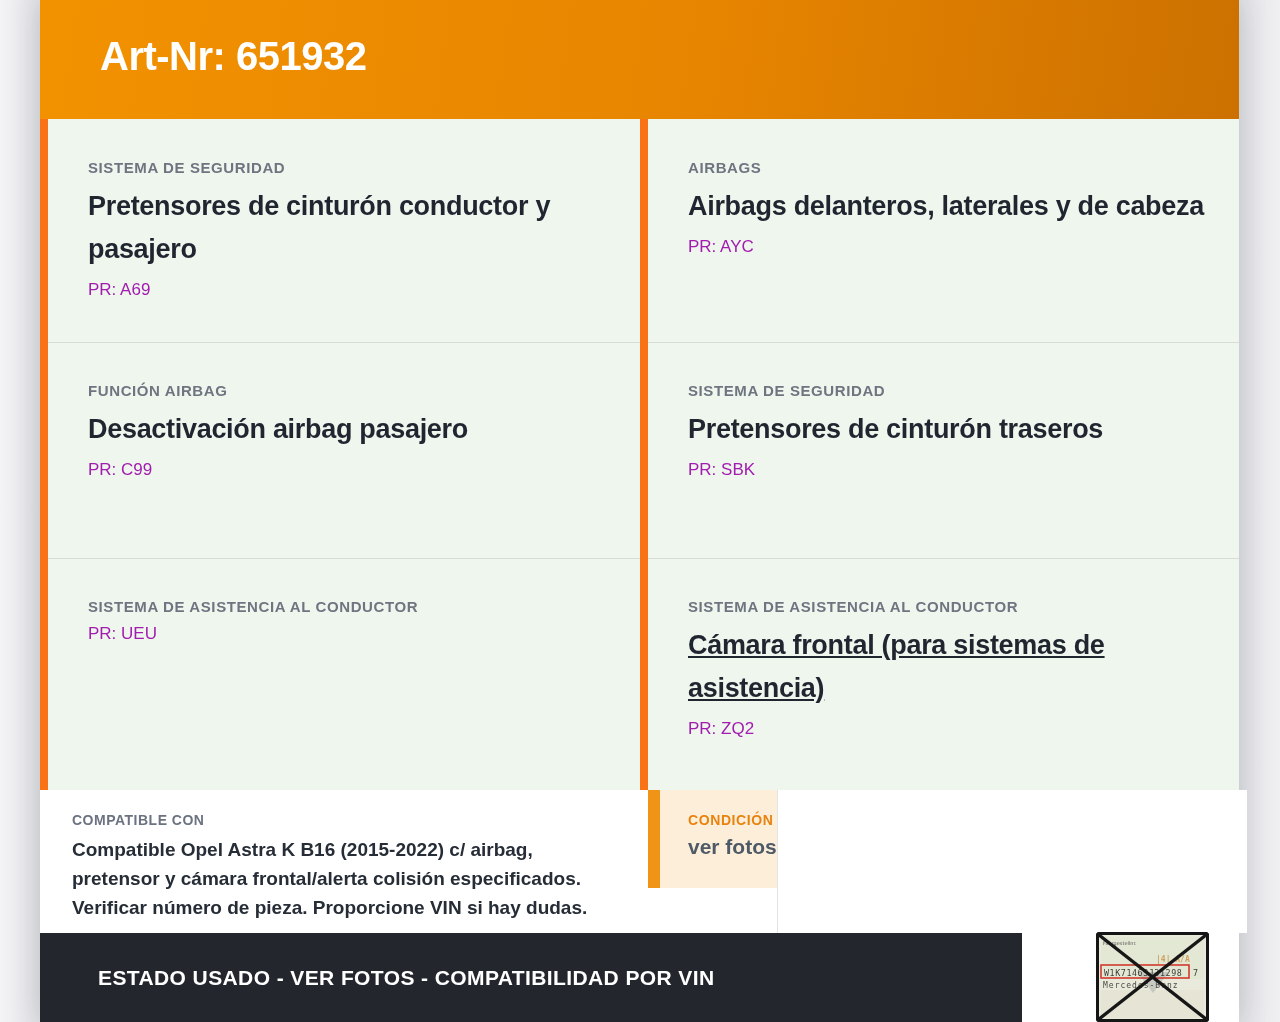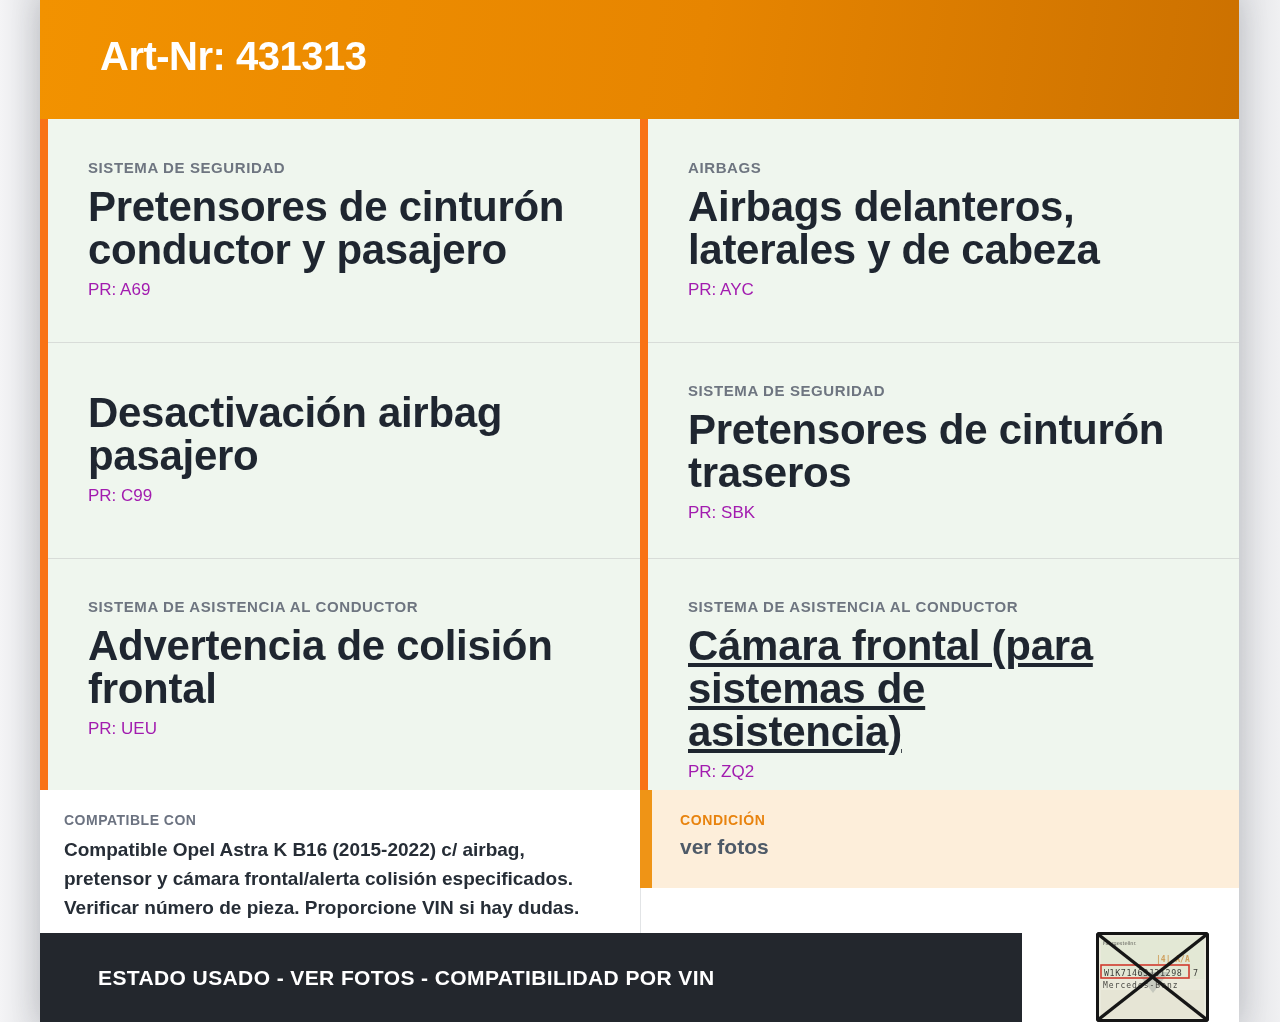--- a/index.html
+++ b/index.html
@@ -41,45 +41,45 @@
   }
   .cell.hr::after {
     content:""; position:absolute; top:0; left:0; right:0; height:1px;
     background:#d8dcd8;
   }
   .cat {
     color:#6e7580; font-size:15px; font-weight:bold; letter-spacing:0.6px;
     text-transform:uppercase;
   }
   .title {
-    color:#1f2630; font-size:42px; font-weight:bold; letter-spacing:-0.3px;
+    color:#1f2630; font-size:27px; font-weight:bold; letter-spacing:-0.3px;
     line-height:43px; margin-top:9px;
   }
   .pr { color:#a21caf; font-size:17px; margin-top:9px; }
   .cell:nth-child(3) .title { max-width:470px; }
   .cell:nth-child(5) .title { max-width:500px; }
   .cell:nth-child(6) .title { max-width:440px;text-decoration:underline; }
   
   .bottom {
-    position:absolute; left:0; top:790px; width:1199px; height:143px;
+    position:absolute; left:8px; top:790px; width:1199px; height:143px;
     display:flex;
     justify-content:space-between;
   }
   .compat {
     width:600px; height:143px; background:#ffffff;
     padding:22px 24px 0 24px;
   }
   .compat .label {
     color:#6b7280; font-size:14px; font-weight:bold; letter-spacing:0.5px;
   }
   .compat .body {
     color:#262d36; font-size:19px; font-weight:600; line-height:29px;
     margin-top:7px; max-width:520px;
   }
-  .right-col { width:599px; height:143px; display:flex; flex-direction:column; }
+  .right-col { width:599px; height:143px; display:flex; flex-direction:row; }
   .condition {
     height:98px; background:#fdeeda; border-left:12px solid #ef9416;
     padding:22px 0 0 28px;
   }
   .condition .label {
     color:#e8830e; font-size:14px; font-weight:bold; letter-spacing:0.6px;
   }
   .condition .value {
     color:#4e5a68; font-size:21px; font-weight:600; margin-top:7px;
   }
@@ -102,46 +102,46 @@
   }
   .stamp svg { display:block; width:113px; height:90px; }
 </style>
 </head>
 <body>
 
 <div id="page">
   <div id="content">
 
     <div class="header">
-      <h1>Art-Nr: 431313</h1>
+      <h1>Art-Nr: 651932</h1>
     </div>
 
     <div class="grid">
       <div class="cell">
         <div class="cat">SISTEMA DE SEGURIDAD</div>
         <div class="title">Pretensores de cinturón conductor y pasajero</div>
         <div class="pr">PR: A69</div>
       </div>
       <div class="cell">
         <div class="cat">AIRBAGS</div>
         <div class="title">Airbags delanteros, laterales y de cabeza</div>
         <div class="pr">PR: AYC</div>
       </div>
       <div class="cell hr">
+        <div class="cat">FUNCIÓN AIRBAG</div>
         <div class="title">Desactivación airbag pasajero</div>
         <div class="pr">PR: C99</div>
       </div>
       <div class="cell hr">
         <div class="cat">SISTEMA DE SEGURIDAD</div>
         <div class="title">Pretensores de cinturón traseros</div>
         <div class="pr">PR: SBK</div>
       </div>
       <div class="cell hr">
         <div class="cat">SISTEMA DE ASISTENCIA AL CONDUCTOR</div>
-        <div class="title">Advertencia de colisión frontal</div>
         <div class="pr">PR: UEU</div>
       </div>
       <div class="cell hr">
         <div class="cat">SISTEMA DE ASISTENCIA AL CONDUCTOR</div>
         <div class="title">Cámara frontal (para sistemas de asistencia)</div>
         <div class="pr">PR: ZQ2</div>
       </div>
     </div>
 
     <div class="bottom">

